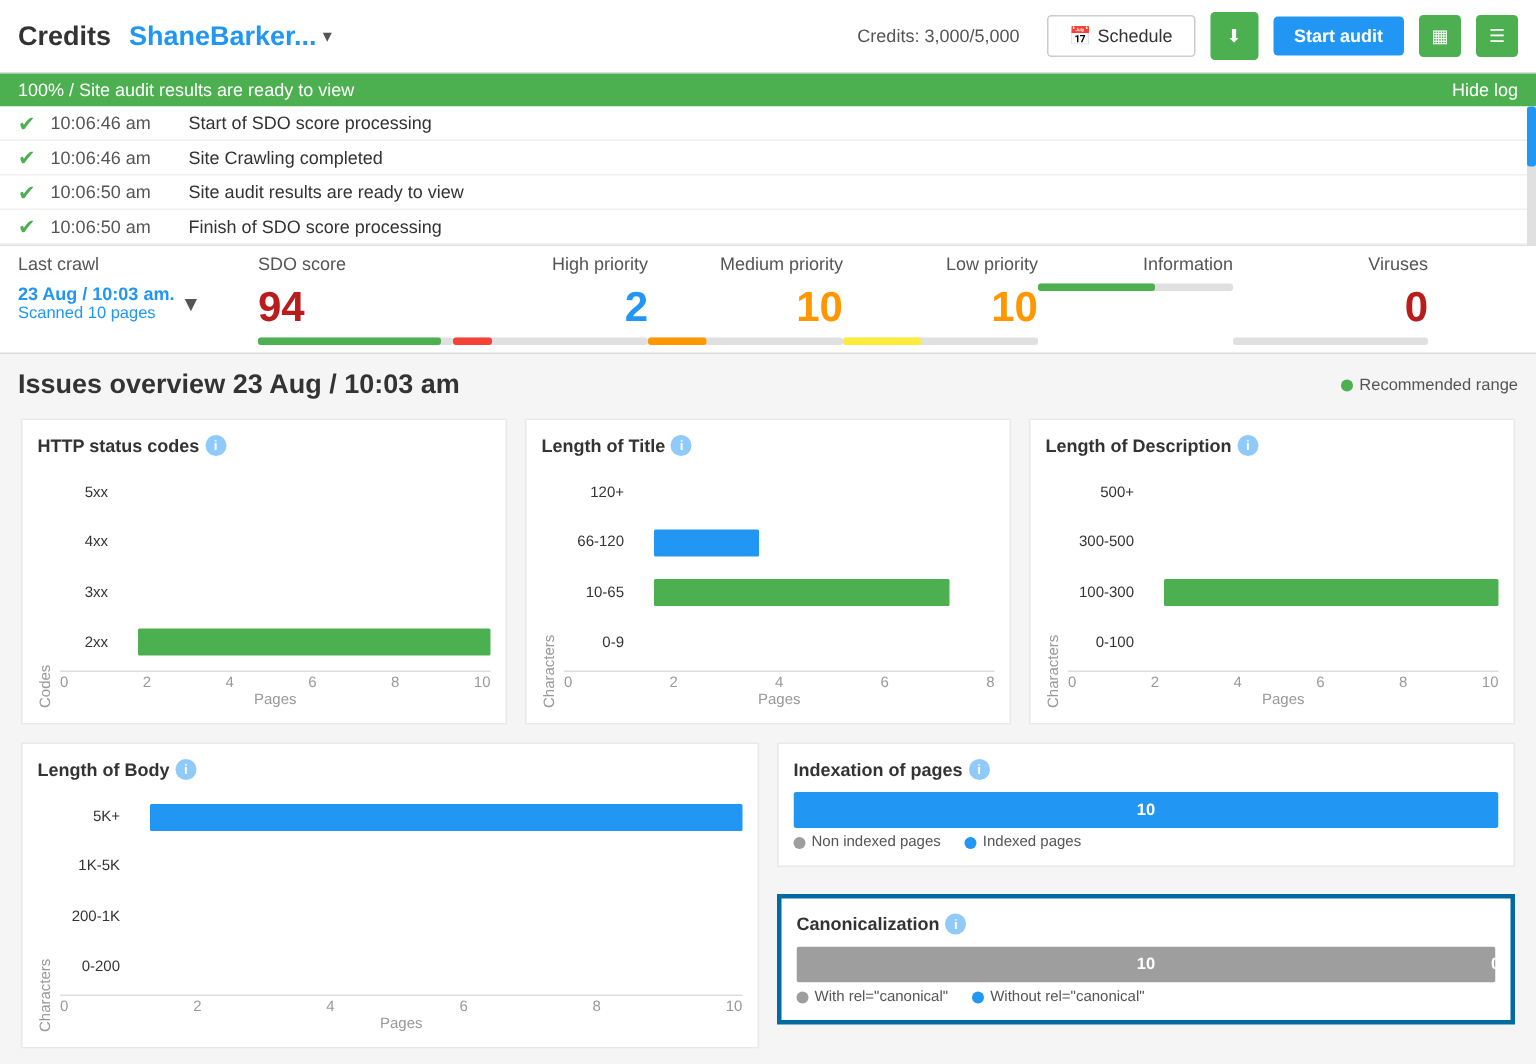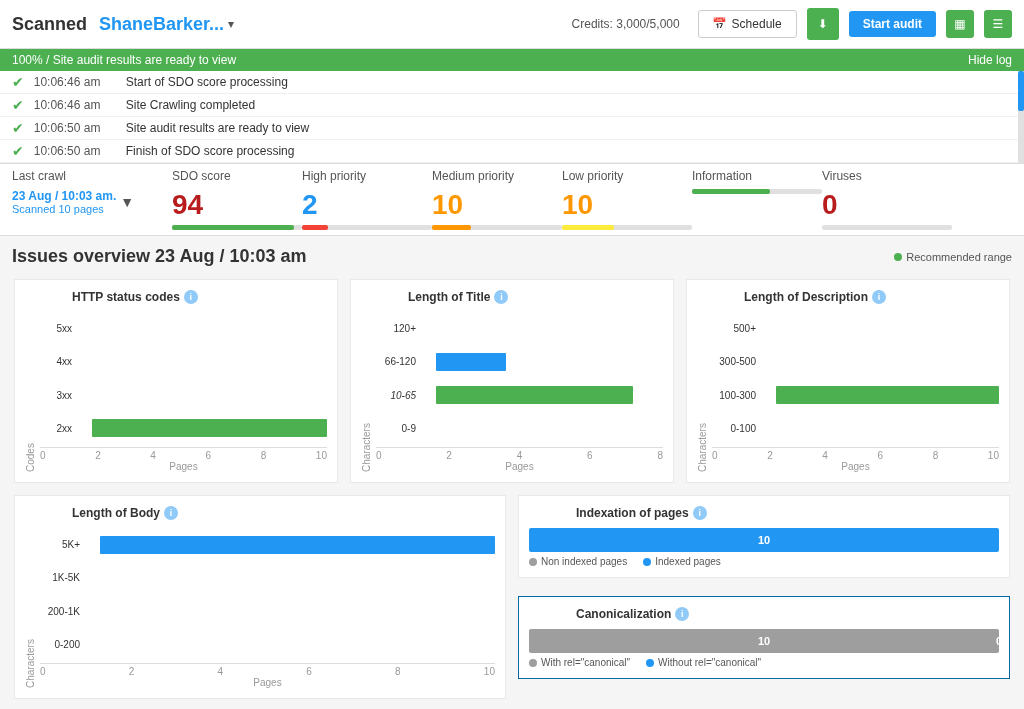--- a/index.html
+++ b/index.html
@@ -19,21 +19,21 @@
     .log-bar { background: #4CAF50; color: #fff; padding: 4px 12px; display: flex; justify-content: space-between; font-size: 12px; }
     .log-entries { background: #fff; border-bottom: 1px solid #ddd; }
     .log-entry { display: flex; align-items: center; padding: 3px 12px; font-size: 12px; border-bottom: 1px solid #f0f0f0; }
     .log-entry .check { color: #4CAF50; margin-right: 10px; font-size: 14px; }
     .log-time { color: #555; margin-right: 12px; min-width: 80px; }
 
     .summary-section { background: #fff; padding: 5px 12px; border-bottom: 1px solid #ddd; position: relative; }
     .summary-cols { display: flex; align-items: flex-start; }
     .col-last-crawl { min-width: 160px; }
     .col-sdo { min-width: 130px; }
-    .col-metric { min-width: 130px; }
+    .col-metric { min-width: 130px; text-align: right; }
     .col-header { font-size: 12px; color: #555; margin-bottom: 6px; font-weight: normal; }
     .col-value { font-size: 28px; font-weight: bold; color: #b91c1c; }
     .col-value.blue { color: #2196F3; }
     .col-value.orange { color: #FF9800; }
     .col-value.amber { color: #FF9800; }
     .crawl-date { color: #2196F3; font-size: 12px; font-weight: bold; }
     .crawl-sub { color: #2196F3; font-size: 11px; }
     .progress-bar-wrap { margin-top: 4px; height: 5px; background: #e0e0e0; border-radius: 2px; min-width: 100px; }
     .progress-bar { height: 5px; border-radius: 2px; }
     .pb-green { background: #4CAF50; }
@@ -41,21 +41,21 @@
     .pb-orange { background: #FF9800; }
     .pb-yellow { background: #FFEB3B; }
 
     .issues-header { padding: 10px 12px 6px; display: flex; align-items: center; justify-content: space-between; }
     .issues-title { font-size: 18px; font-weight: bold; color: #333; }
     .recommended-range { font-size: 11px; color: #555; display: flex; align-items: center; gap: 4px; }
     .dot-green { width: 8px; height: 8px; background: #4CAF50; border-radius: 50%; display: inline-block; }
 
     .charts-grid { display: grid; grid-template-columns: 1fr 1fr 1fr; gap: 0; padding: 0 8px; }
     .chart-panel { background: #fff; margin: 6px; padding: 10px; border: 1px solid #e8e8e8; }
-    .chart-title { font-size: 12px; font-weight: bold; color: #333; margin-bottom: 8px; display: flex; align-items: center; gap: 4px; margin-left: 47px; }
+    .chart-title { font-size: 12px; font-weight: bold; color: #333; margin-bottom: 8px; display: flex; align-items: center; gap: 4px; }
     .info-icon { width: 14px; height: 14px; border-radius: 50%; background: #90CAF9; color: #fff; font-size: 9px; display: inline-flex; align-items: center; justify-content: center; cursor: pointer; }
 
     .bar-chart { display: flex; height: 160px; }
     .bar-chart-y-label { writing-mode: vertical-rl; transform: rotate(180deg); font-size: 10px; color: #999; margin-right: 4px; display: flex; align-items: center; }
     .bar-chart-inner { flex: 1; display: flex; flex-direction: column; }
     .bar-rows { flex: 1; display: flex; flex-direction: column; justify-content: space-around; }
     .bar-row { display: flex; align-items: center; gap: 20px; }
     .bar-label { font-size: 10px; color: #333; min-width: 32px; text-align: right; }
     .bar-outer { flex: 1; height: 18px; background: transparent; position: relative; }
     .bar-fill { height: 100%; border-radius: 1px; }
@@ -67,32 +67,32 @@
     .bottom-charts { display: grid; grid-template-columns: 1fr 1fr; gap: 0; padding: 0 8px 8px; }
     .bottom-right { display: flex; flex-direction: column; gap: 6px; }
 
     .indexation-chart { background: #fff; margin: 6px; padding: 10px; border: 1px solid #e8e8e8; }
     .indexed-bar { display: flex; height: 24px; border-radius: 2px; overflow: hidden; margin: 8px 0 4px; }
     .indexed-segment { display: flex; align-items: center; justify-content: center; color: #fff; font-size: 11px; font-weight: bold; }
     .indexed-legend { display: flex; gap: 16px; font-size: 10px; color: #555; }
     .legend-item { display: flex; align-items: center; gap: 4px; }
     .legend-dot { width: 8px; height: 8px; border-radius: 50%; }
 
-    .canon-chart { background: #fff; margin: 6px; padding: 10px; border: 1px solid #0369a1; }
+    .canon-chart { background: #fff; margin: 6px; padding: 10px; border: 3px solid #0369a1; }
     .canon-bar { display: flex; height: 24px; border-radius: 2px; overflow: hidden; margin: 8px 0 4px; }
 
     .header-right { display: flex; align-items: center; gap: 6px; }
 
     .log-wrapper { position: relative; }
   </style>
 </head>
 <body>
 
 <div class="header">
-  <span class="header-title">Scanned</span>
+  <span class="header-title">Credits</span>
   <span style="color:#2196F3;font-size:18px;font-weight:bold;margin-left:6px;">ShaneBarker...</span>
   <span class="header-dropdown">▾</span>
   <div class="header-spacer"></div>
   <div class="header-right">
     <span class="header-credits">Credits: 3,000/5,000</span>
     <button class="btn btn-schedule">
       <span>📅</span>
       <span>Schedule</span>
     </button>
     <button class="btn btn-download">
@@ -277,21 +277,21 @@
               <div class="bar-fill green" style="width:0%;"></div>
             </div>
           </div>
           <div class="bar-row">
             <span class="bar-label" style="min-width:40px;">66-120</span>
             <div class="bar-outer">
               <div class="bar-fill blue" style="width:31%;"></div>
             </div>
           </div>
           <div class="bar-row">
-            <span class="bar-label" style="min-width:40px;font-style:italic;">10-65</span>
+            <span class="bar-label" style="min-width:40px;">10-65</span>
             <div class="bar-outer">
               <div class="bar-fill green" style="width:87%;"></div>
             </div>
           </div>
           <div class="bar-row">
             <span class="bar-label" style="min-width:40px;">0-9</span>
             <div class="bar-outer">
               <div class="bar-fill green" style="width:0%;"></div>
             </div>
           </div>

